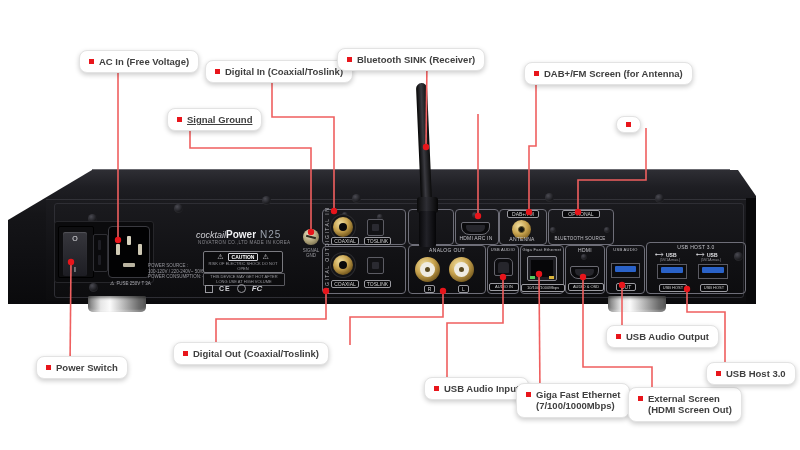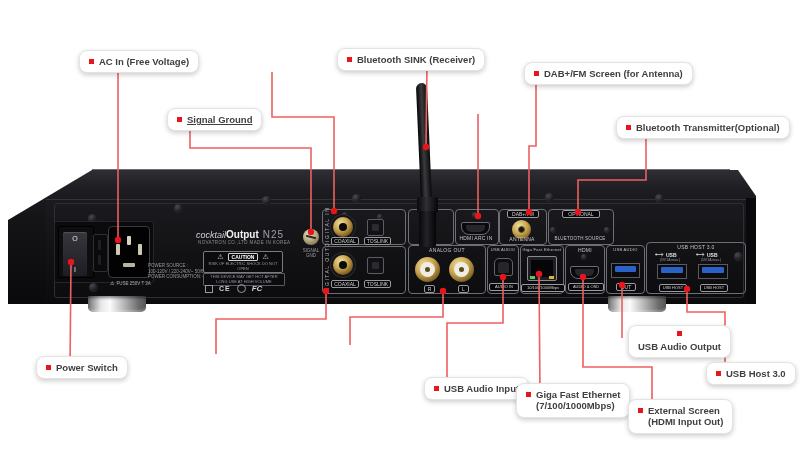--- a/index.html
+++ b/index.html
@@ -113,21 +113,21 @@
       <div style="position:absolute;left:7px;top:17px;width:4px;height:11px;background:#cfc9b4;border-radius:1px;"></div>
       <div style="position:absolute;left:29px;top:17px;width:4px;height:11px;background:#cfc9b4;border-radius:1px;"></div>
       <div style="position:absolute;left:14px;top:36px;width:12px;height:4px;background:#b9b3a0;border-radius:1px;"></div>
     </div>
     <div class="abs" style="left:110px;top:280px;display:flex;gap:2px;align-items:center;">
       <span style="font-size:5px;color:#d0d0d4;">⚠</span>
       <span style="font-size:4.5px;color:#a8a8ae;">FUSE 250V T 3A</span>
     </div>
 
     <div class="abs" style="left:196px;top:224px;white-space:nowrap;">
-      <span style="font-size:9px;font-style:italic;font-weight:300;color:#cfcfd4;">cocktail</span><span style="font-size:10px;font-weight:bold;color:#f2f2f4;">Output</span><span style="font-size:10px;color:#9ba1ac;letter-spacing:1px;margin-left:4px;font-weight:300;">N25</span>
+      <span style="font-size:9px;font-style:italic;font-weight:300;color:#cfcfd4;">cocktail</span><span style="font-size:10px;font-weight:bold;color:#f2f2f4;">Power</span><span style="font-size:10px;color:#9ba1ac;letter-spacing:1px;margin-left:4px;font-weight:300;">N25</span>
     </div>
     <div class="abs" style="left:198px;top:240px;font-size:4.5px;color:#8a8a90;letter-spacing:.4px;white-space:nowrap;">NOVATRON CO.,LTD    MADE IN KOREA</div>
 
     <div class="abs" style="left:148px;top:263px;font-size:4.5px;line-height:5.5px;color:#97979d;white-space:nowrap;">
       <div>POWER SOURCE :</div>
       <div>100-120V / 220-240V~ 50/60Hz</div>
       <div>POWER CONSUMPTION: 40W</div>
     </div>
 
     <div class="abs" style="left:203px;top:251px;width:78px;height:20px;border:1px solid #7a7a80;border-radius:2px;background:#0c0c0e;
@@ -295,59 +295,66 @@
       <polyline points="622,338 622,285" fill="none" stroke="#ef5f5f" stroke-width="1.6"></polyline>
       <circle cx="622" cy="285" r="3.2" fill="#e8151b"></circle>
       <polyline points="725,374 725,312 687,312 687,289" fill="none" stroke="#ef5f5f" stroke-width="1.6"></polyline>
       <circle cx="687" cy="289" r="3.2" fill="#e8151b"></circle>
     </svg>
 
   <div class="callout" style="left:79px;top:50px;">
     <span class="bullet"></span>
     <span>AC In (Free Voltage)</span>
   </div>
+  <div class="callout" style="left:205px;top:60px;">
+    <span class="bullet"></span>
+    <span>Digital In (Coaxial/Toslink)</span>
+  </div>
   <div class="callout" style="left:167px;top:108px;text-decoration:underline;">
     <span class="bullet"></span>
     <span>Signal Ground</span>
   </div>
   <div class="callout" style="left:337px;top:48px;">
     <span class="bullet"></span>
     <span>Bluetooth SINK (Receiver)</span>
   </div>
   <div class="callout" style="left:524px;top:62px;">
     <span class="bullet"></span>
     <span>DAB+/FM Screen (for Antenna)</span>
   </div>
   <div class="callout" style="left:616px;top:116px;">
     <span class="bullet"></span>
-    <span>Bluetooth Transmitter(Optional)</span>
   </div>
   <div class="callout" style="left:36px;top:356px;align-items:center;">
     <span class="bullet"></span>
     <span>Power Switch</span>
+  </div>
+  <div class="callout" style="left:173px;top:342px;">
+    <span class="bullet"></span>
+    <span>Digital Out (Coaxial/Toslink)</span>
   </div>
   <div class="callout" style="left:424px;top:377px;">
     <span class="bullet"></span>
     <span>USB Audio Input</span>
   </div>
   <div class="callout two" style="left:516px;top:383px;">
     <span class="bullet"></span>
     <span class="lines">
       <span>Giga Fast Ethernet</span>
       <span>(7/100/1000Mbps)</span>
     </span>
   </div>
-  <div class="callout two" style="left:628px;top:387px;margin-top:12px;">
+  <div class="callout two" style="left:628px;top:387px;">
     <span class="bullet"></span>
     <span class="lines">
       <span>External Screen</span>
-      <span>(HDMI Input Out)</span>
+      <span>(HDMI Screen Out)</span>
     </span>
   </div>
-  <div class="callout" style="left:628px;top:325px;flex-direction:column;">
+  <div class="callout" style="left:606px;top:325px;">
     <span class="bullet"></span>
     <span>USB Audio Output</span>
   </div>
   <div class="callout" style="left:706px;top:362px;">
     <span class="bullet"></span>
     <span>USB Host 3.0</span>
   </div>
 
 </div>
 

